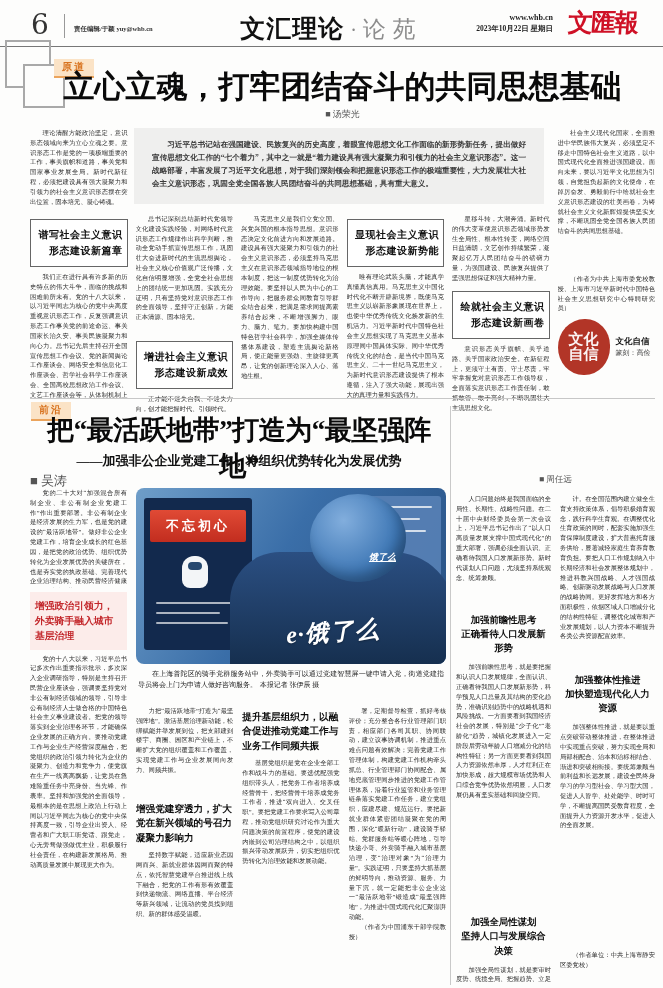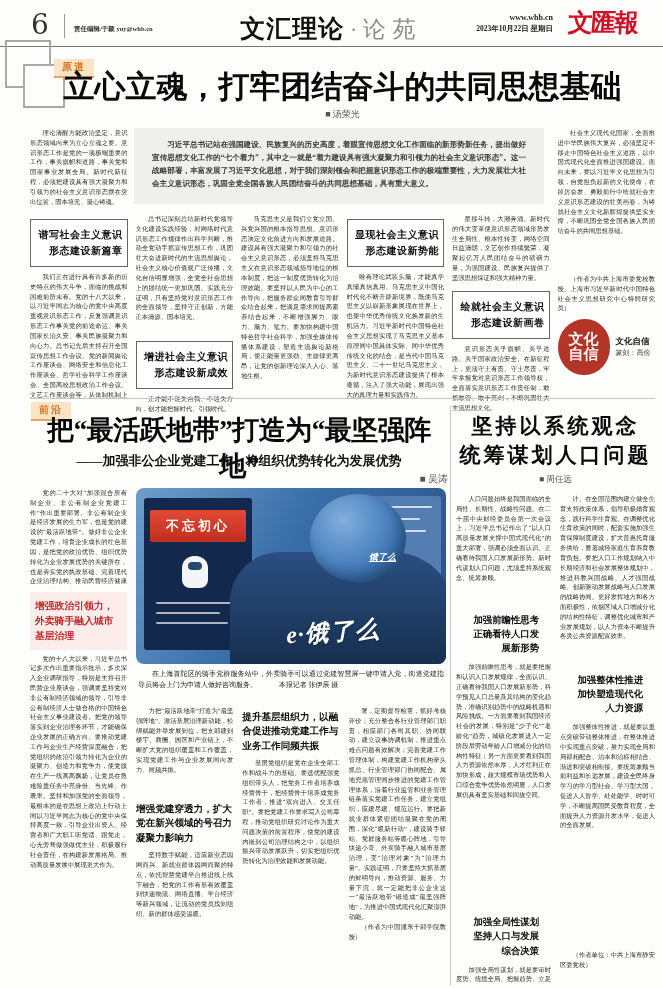--- a/index.html
+++ b/index.html
@@ -51,21 +51,21 @@
         text-align:center;text-indent:0;word-break:break-all;}
   .seal-labels{font-size:7px;color:#444;line-height:1.6;}
   .seal-title{font-weight:bold;font-size:8.5px;color:#111;}
   .mid-rule{position:absolute;left:30px;top:398px;width:625px;height:1px;background:#c7c7c7;}
   
   .a2-tag{position:absolute;left:31px;top:399px;}
   .a2-headline{position:absolute;left:30px;top:412px;width:418px;text-align:center;
       font-weight:900;font-size:27px;color:#0a0a0a;letter-spacing:-0.5px;}
   .a2-subtitle{position:absolute;left:30px;top:452px;width:418px;text-align:center;
       font-weight:bold;font-size:13px;color:#111;}
-  .a2-byline{position:absolute;left:30px;top:472px;width:418px;text-align:right;font-size:10px;color:#555;}
+  .a2-byline{position:absolute;left:30px;top:472px;width:418px;text-align:left;font-size:13px;color:#555;}
   .a2-col1{position:absolute;left:30px;top:488px;width:97px;height:497px;overflow:hidden;
       font-size:6.3px;line-height:1.56;text-align:justify;color:#2a2a2a;}
   .a2-col1 p{margin:0;text-indent:2em;}
   .a2c1-p1{height:100px;overflow:hidden;}
   .red-sub{background:#fcecea;color:#c3272b;font-weight:bold;font-size:9.8px;line-height:1.55;
       padding:6px 5px;margin:4px 0;text-indent:0 !important;text-align:left;}
   .photo-wrap{position:absolute;left:136px;top:488px;width:310px;}
   .photo{position:relative;width:310px;height:176px;overflow:hidden;border-radius:8px;
       background:linear-gradient(120deg,#6f9ec9 0%,#3a6ea8 45%,#274f80 100%);}
   .scr-left{position:absolute;left:8px;top:10px;width:108px;height:152px;background:#12294d;border-radius:3px;overflow:hidden;}
@@ -78,35 +78,35 @@
   .sr-line{height:2px;background:rgba(255,255,255,.8);margin:10px 9px 0;border-radius:1px;}
   .sr-qr{width:20px;height:20px;border:2px solid #fff;margin:10px 9px 0;background:rgba(255,255,255,.25);}
   .torso{position:absolute;left:94px;bottom:-4px;width:226px;height:116px;border-radius:50px 64px 0 0;
       background:linear-gradient(#2b4f82,#152e4d);}
   .helmet{position:absolute;left:174px;top:6px;width:96px;height:88px;border-radius:50%;
       background:radial-gradient(circle at 35% 30%,#82aedd,#3e77b5 62%,#27568e);box-shadow:inset -6px -8px 12px rgba(0,0,0,.25);}
   .helmet-logo{position:absolute;right:10px;bottom:18px;color:#fff;font-style:italic;font-weight:bold;font-size:9px;text-decoration:underline;}
   .jacket-logo{position:absolute;left:150px;bottom:16px;color:#fff;font-style:italic;font-weight:900;
       font-size:24px;transform:rotate(-4deg);text-shadow:0 1px 2px rgba(0,0,0,.3);letter-spacing:1px;}
   .photo-caption{margin-top:5px;font-size:7px;line-height:1.55;color:#222;text-align:justify;text-indent:2em;padding:0 2px;}
-  .photo-credit{margin-left:20px;white-space:nowrap;}
+  .photo-credit{margin-left:1px;white-space:nowrap;}
   .a2-lower{position:absolute;left:136px;top:706px;width:310px;height:279px;display:flex;gap:9px;}
   .a2col{flex:1;overflow:hidden;font-size:6.3px;line-height:1.56;text-align:justify;color:#2a2a2a;}
   .a2col p{margin:0;text-indent:2em;}
   .black-sub{font-weight:bold;font-size:9.6px;line-height:1.5;color:#0c0c0c;margin:4px 0 5px;text-indent:0 !important;text-align:left;}
   .a2c3-p1{height:92px;overflow:hidden;}
   
   .vrule{position:absolute;left:450px;top:406px;width:1px;height:579px;background:#c9c9c9;}
   .a3-headline{position:absolute;left:456px;top:412px;width:199px;text-align:center;
       font-weight:900;font-size:21px;line-height:1.4;letter-spacing:3px;color:#0a0a0a;}
   .a3-byline{position:absolute;left:456px;top:474px;width:199px;text-align:center;font-size:8.5px;color:#555;}
   .a3-cols{position:absolute;left:456px;top:494px;width:199px;height:491px;display:flex;gap:9px;}
   .a3col{flex:1;overflow:hidden;font-size:6.3px;line-height:1.56;text-align:justify;color:#2a2a2a;}
   .a3col p{margin:0;text-indent:2em;}
-  .a3-sub{font-weight:bold;font-size:9.4px;line-height:1.5;color:#0c0c0c;text-align:right;margin:7px 12px;text-indent:0 !important;}
+  .a3-sub{font-weight:bold;font-size:9.4px;line-height:1.5;color:#0c0c0c;text-align:center;margin:7px 4px;text-indent:0 !important;}
   .a3a-p1{height:112px;overflow:hidden;}
   .a3a-p2{height:246px;overflow:hidden;}
   .a3b-p1{height:172px;overflow:hidden;}
   .a3b-p2{height:228px;overflow:hidden;}
 </style>
 </head>
 <body>
 
 <div class="page">
 
@@ -218,24 +218,20 @@
       <div class="black-sub">提升基层组织力，以融合促进推动党建工作与业务工作同频共振</div>
       <p>基层党组织是党在企业全部工作和战斗力的基础。要选优配强党组织带头人，把党务工作者培养成经营骨干，把经营骨干培养成党务工作者，推进“双向进入、交叉任职”。要把党建工作要求写入公司章程，推动党组织研究讨论作为重大问题决策的前置程序，使党的建设内嵌到公司治理结构之中，以组织振兴带动发展跃升，切实把组织优势转化为治理效能和发展动能。</p>
     </div>
     <div class="a2col">
       <p>署，定期督导检查，抓好考核评价；充分整合各行业管理部门职责，相应部门各司其职、协同联动，建立议事协调机制，推进重点难点问题有效解决；完善党建工作管理体制，构建党建工作机构牵头抓总、行业管理部门协同配合、属地兜底管理同步推进的党建工作管理体系，沿着行业监管和业务管理链条落实党建工作任务，建立党组织，应建尽建、规范运行。要把新就业群体紧密团结凝聚在党的周围，深化“暖新行动”，建设骑手驿站、党群服务站等暖心阵地，引导快递小哥、外卖骑手融入城市基层治理，变“治理对象”为“治理力量”。实践证明，只要坚持大抓基层的鲜明导向，推动资源、服务、力量下沉，就一定能把非公企业这一“最活跃地带”锻造成“最坚强阵地”，为推进中国式现代化汇聚澎湃动能。</p>
       <p class="credit">（作者为中国浦东干部学院教授）</p>
     </div>
   </div>
 
   <div class="vrule"></div>
-  <div class="a3-headline">
-    <div>坚持以系统观念</div>
-    <div>统筹谋划人口问题</div>
-  </div>
   <div class="a3-byline">■ 周任远</div>
 
   <div class="a3-cols">
     <div class="a3col">
       <p class="a3a-p1">人口问题始终是我国面临的全局性、长期性、战略性问题。在二十届中央财经委员会第一次会议上，习近平总书记作出了“以人口高质量发展支撑中国式现代化”的重大部署，强调必须全面认识、正确看待我国人口发展新形势。新时代谋划人口问题，尤须坚持系统观念、统筹兼顾。</p>
       <div class="a3-sub">
         <div>加强前瞻性思考</div>
         <div>正确看待人口发展新形势</div>
       </div>
       <p class="a3a-p2">加强前瞻性思考，就是要把握和认识人口发展规律，全面认识、正确看待我国人口发展新形势，科学预见人口总量及其结构的变化趋势，准确识别趋势中的战略机遇和风险挑战。一方面要看到我国经济社会的发展，特别是“少子化”“老龄化”趋势，城镇化发展进入一定阶段后劳动年龄人口增减分化的结构性特征；另一方面更要看到我国人力资源依然丰厚，人才红利正在加快形成，超大规模市场优势和人口综合竞争优势依然明显，人口发展仍具有坚实基础和回旋空间。</p>

